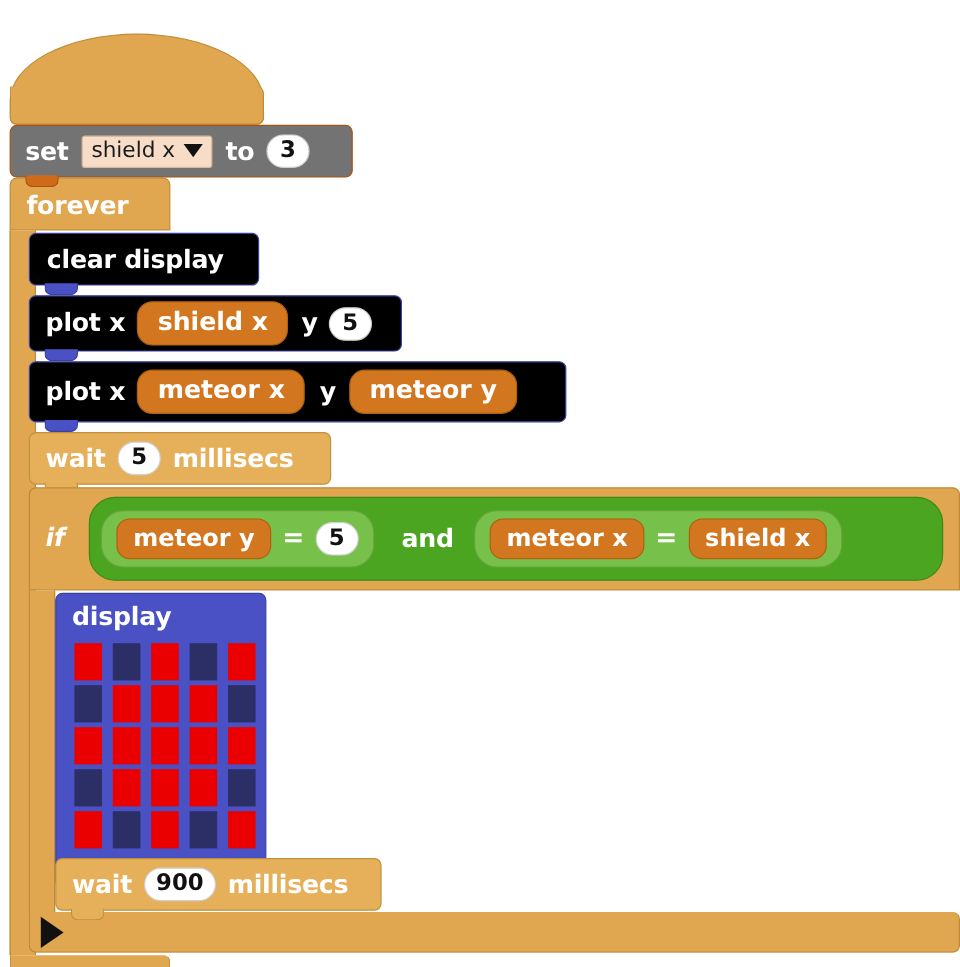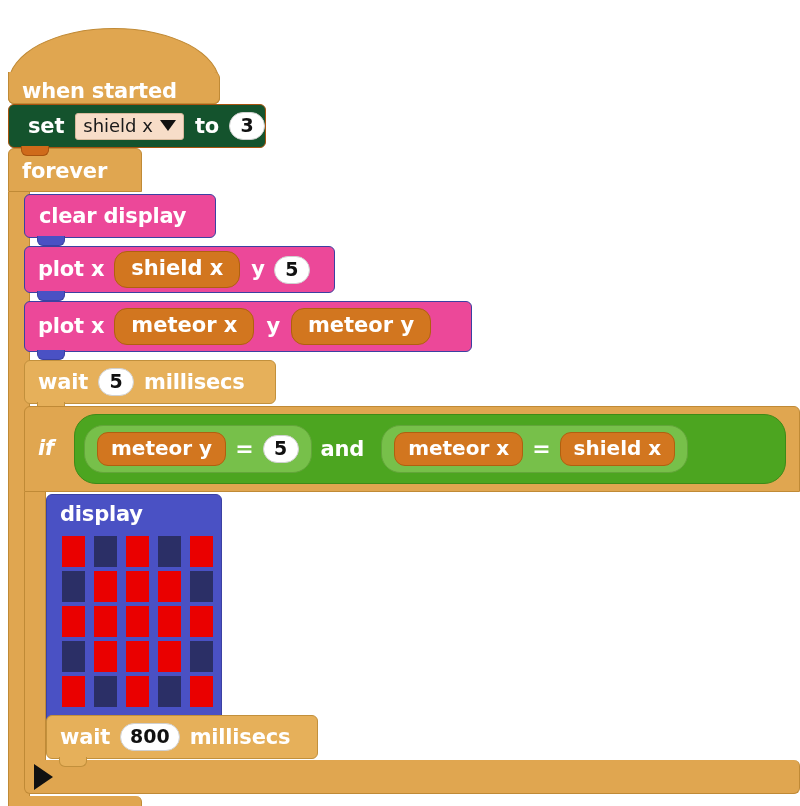--- a/index.html
+++ b/index.html
@@ -70,24 +70,23 @@
   }
   .notch-bot {
     position: absolute;
     left: 12px; bottom: -9px;
     width: 26px; height: 9px;
     border-radius: 0 0 6px 6px;
   }
 
   .set-blk {
     left: 8px; top: 104px;
-    width: 258px; height: 44px;
-    background: #14532d;
+    width: 286px; height: 44px;
+    background: #737373;
     border: 1px solid #a8530f;
-    justify-content: flex-end;
   }
   .set-blk .notch-bot { background: #cf6a1a; border: 1px solid #a8530f; border-top: none; }
 
   .dropdown {
     background: #f7ddc8;
     border: 1px solid #d8b99c;
     border-radius: 3px;
     color: #1a1a1a;
     font-size: 18px;
     font-weight: normal;
@@ -131,21 +130,21 @@
     border-top: none;
     border-bottom: none;
   }
   .c-foot {
     border-radius: 0 6px 6px 6px;
     border-top: none;
   }
 
   
   .blue {
-    background: #ec4899;
+    background: #000000;
     border: 1px solid #3b41a2;
   }
   .blue .notch-bot { background: #4a51c4; border: 1px solid #3b41a2; border-top: none; }
 
   
   .tan {
     background: #e6b05a;
     border: 1px solid #c2903c;
   }
   .tan .notch-bot { background: #e6b05a; border: 1px solid #c2903c; border-top: none; }
@@ -240,21 +239,20 @@
 <div class="canvas">
 
   <div class="c-block c-head" style="left:8px; top:148px; width:134px; height:44px;"></div>
   <div class="c-block c-arm" style="left:8px; top:192px; width:22px; height:604px;"></div>
   <div class="c-block c-foot" style="left:8px; top:796px; width:134px; height:16px;"></div>
   <div class="lbl" style="position:absolute; left:22px; top:161px;text-align:right;">forever</div>
 
   <div class="hat">
     <div class="hat-dome"></div>
     <div class="hat-body"></div>
-    <div class="lbl hat-text">when started</div>
   </div>
 
   <div class="blk set-blk">
     <div class="notch-bot"></div>
     <span class="lbl" style="margin-left:12px;">set</span>
     <span class="dropdown" style="margin-left:11px;">
       <span>shield x</span>
       <span class="caret"></span>
     </span>
     <span class="lbl" style="margin-left:11px;">to</span>
@@ -294,21 +292,21 @@
   <div class="c-block c-foot" style="left:24px; top:760px; width:776px; height:34px;"></div>
   <div class="lbl" style="position:absolute; left:38px; top:438px;font-style:italic;">if</div>
   <div class="tri" style="left:34px; top:764px;"></div>
 
   <div class="bool-and" style="left:74px; top:414px; width:712px; height:70px;">
     <span class="bool-eq" style="margin-left:9px;">
       <span class="reporter reporter-sm">meteor y</span>
       <span class="eq-sign">=</span>
       <span class="numfield">5</span>
     </span>
-    <span class="lbl" style="margin-left:9px;">and</span>
+    <span class="lbl" style="margin-left:23px;">and</span>
     <span class="bool-eq" style="margin-left:17px;">
       <span class="reporter reporter-sm">meteor x</span>
       <span class="eq-sign">=</span>
       <span class="reporter reporter-sm">shield x</span>
     </span>
   </div>
 
   <div class="display-blk">
     <span class="lbl display-title">display</span>
     <div class="led-grid">
@@ -336,17 +334,17 @@
         <div class="led off"></div>
         <div class="led on"></div>
         <div class="led off"></div>
         <div class="led on"></div>
       </div>
   </div>
 
   <div class="blk tan" style="left:46px; top:715px; width:272px; height:44px;">
     <div class="notch-bot"></div>
     <span class="lbl" style="margin-left:13px;">wait</span>
-    <span class="numfield" style="margin-left:10px;">800</span>
+    <span class="numfield" style="margin-left:10px;">900</span>
     <span class="lbl" style="margin-left:10px;">millisecs</span>
   </div>
 
 </div>
 
 </body></html>

